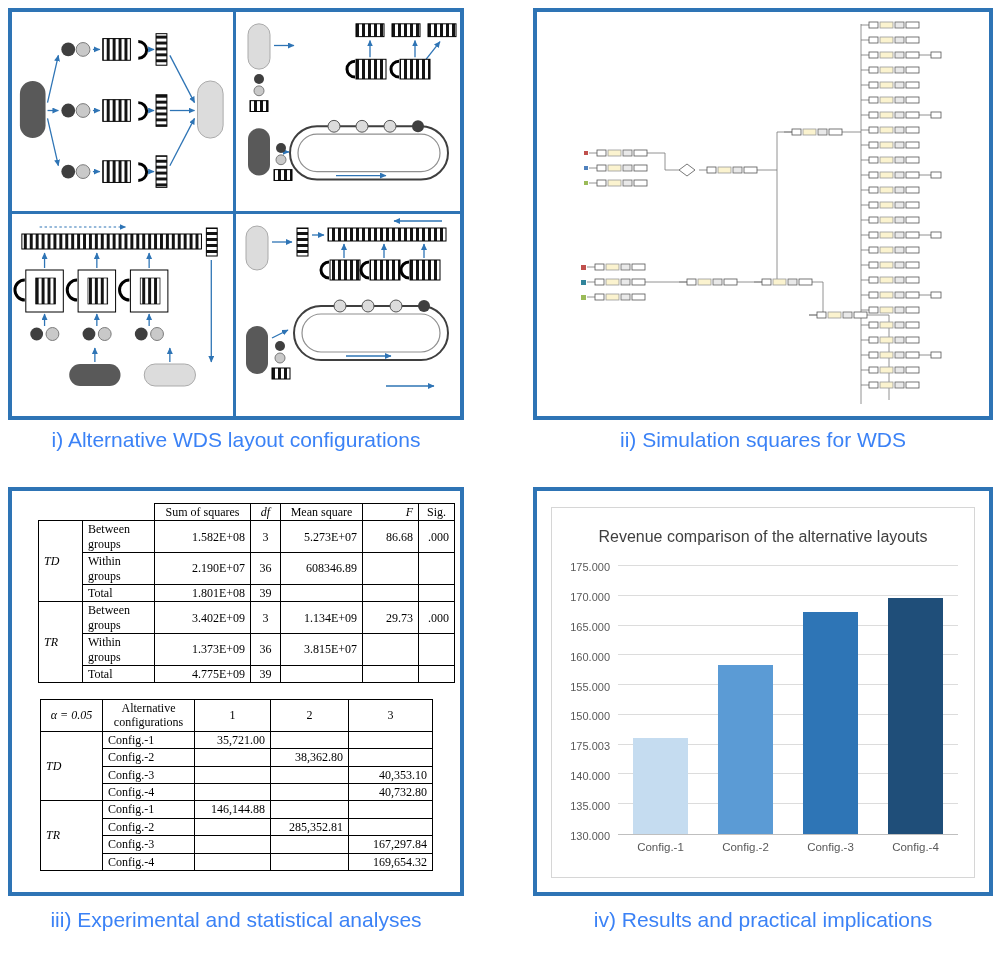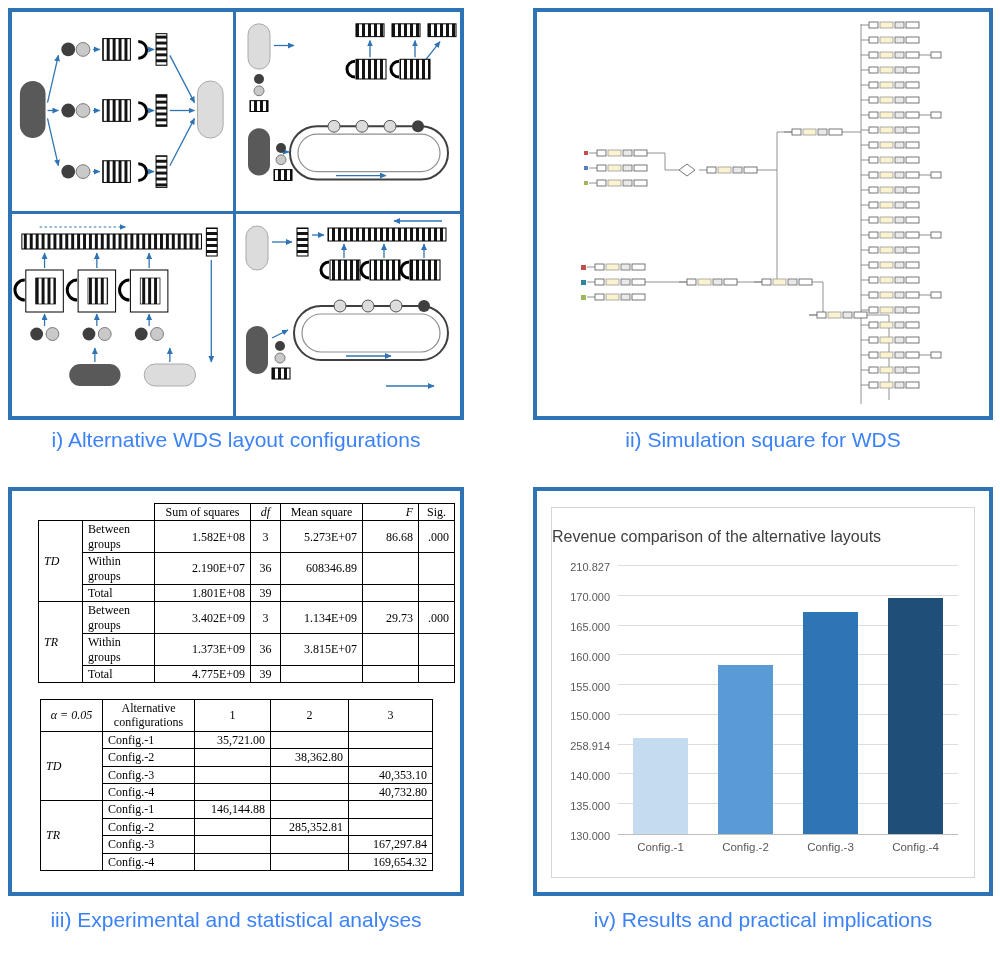--- a/index.html
+++ b/index.html
@@ -30,21 +30,21 @@
   .stat-table td{border:1px solid #000;padding:1px 5px;vertical-align:middle;}
   .stat-table td.nb{border:none;background:#fff;}
   .c{text-align:center;} .r{text-align:right;} .it{font-style:italic;}
   #anova-table{left:26px;top:12px;}
   #posthoc-table{left:28px;top:208px;}
 
   
   #panel-results{left:533px;top:487px;width:460px;height:409px;}
   #cap-results{left:533px;top:908px;width:460px;}
   .chart-box{position:absolute;left:14px;right:14px;top:16px;bottom:14px;border:1px solid #d6d6d6;background:#fff;}
-  .chart-title{padding-top:20px;text-align:left;font-size:16px;color:#3f3f3f;}
+  .chart-title{padding-top:20px;text-align:center;font-size:16px;color:#3f3f3f;}
   .chart-area{position:absolute;left:10px;right:16px;top:58px;bottom:12px;display:grid;
               grid-template-columns:56px 1fr;grid-template-rows:1fr 30px;}
   .y-axis{grid-column:1;grid-row:1;position:relative;font-size:11px;color:#595959;}
   .ytick{position:absolute;right:8px;white-space:nowrap;}
   .plot{grid-column:2;grid-row:1;position:relative;border-bottom:1px solid #bfbfbf;}
   .gridline{position:absolute;left:0;right:0;height:1px;background:#dcdcdc;}
   .bars{position:absolute;inset:0;display:flex;}
   .bar-slot{flex:1;display:flex;align-items:flex-end;justify-content:center;height:100%;}
   .bar{width:55px;}
   .x-axis{grid-column:2;grid-row:2;display:flex;font-size:11.5px;color:#595959;padding-top:6px;}
@@ -346,21 +346,21 @@
         <rect x="44" y="283" width="5" height="5" fill="#9bbb59"></rect>
         <use href="#mrow" x="58" y="252"></use>
           <use href="#mrow" x="58" y="267"></use>
           <use href="#mrow" x="58" y="282"></use>
         <use href="#mrow" x="150" y="267"></use>
         <use href="#mrow" x="225" y="267"></use>
         <use href="#mrow" x="280" y="300"></use>
       </g>
     </svg>
   </section>
-  <div class="caption" id="cap-simulation">ii) Simulation square for WDS</div>
+  <div class="caption" id="cap-simulation">ii) Simulation squares for WDS</div>
 
   <section class="panel" id="panel-statistics">
 
     <table class="stat-table" id="anova-table">
       <colgroup>
         <col style="width:44px">
           <col style="width:72px">
           <col style="width:96px">
           <col style="width:30px">
         <col style="width:82px">
@@ -502,27 +502,27 @@
   <div class="caption" id="cap-statistics">iii) Experimental and statistical analyses</div>
 
   <section class="panel" id="panel-results">
     <div class="chart-box">
       <div class="chart-title">Revenue comparison of the alternative layouts</div>
       <div class="chart-area">
         <div class="y-axis">
             <div class="ytick" style="bottom: calc(0% - 7px);">130.000</div>
             <div class="ytick" style="bottom: calc(11.1111% - 7px);">135.000</div>
             <div class="ytick" style="bottom: calc(22.2222% - 7px); text-align: right;">140.000</div>
-            <div class="ytick" style="bottom: calc(33.3333% - 7px);">258.914</div>
+            <div class="ytick" style="bottom: calc(33.3333% - 7px);">175.003</div>
             <div class="ytick" style="bottom: calc(44.4444% - 7px);">150.000</div>
             <div class="ytick" style="bottom: calc(55.5556% - 7px);">155.000</div>
             <div class="ytick" style="bottom: calc(66.6667% - 7px);">160.000</div>
             <div class="ytick" style="bottom: calc(77.7778% - 7px);">165.000</div>
             <div class="ytick" style="bottom: calc(88.8889% - 7px);">170.000</div>
-            <div class="ytick" style="bottom: calc(100% - 7px);">210.827</div>
+            <div class="ytick" style="bottom: calc(100% - 7px);">175.000</div>
           </div>
         <div class="plot">
             <div class="gridline" style="bottom: 11.1111%;"></div>
             <div class="gridline" style="bottom: 22.2222%;"></div>
             <div class="gridline" style="bottom: 33.3333%;"></div>
             <div class="gridline" style="bottom: 44.4444%;"></div>
             <div class="gridline" style="bottom: 55.5556%;"></div>
             <div class="gridline" style="bottom: 66.6667%;"></div>
             <div class="gridline" style="bottom: 77.7778%;"></div>
             <div class="gridline" style="bottom: 88.8889%;"></div>

